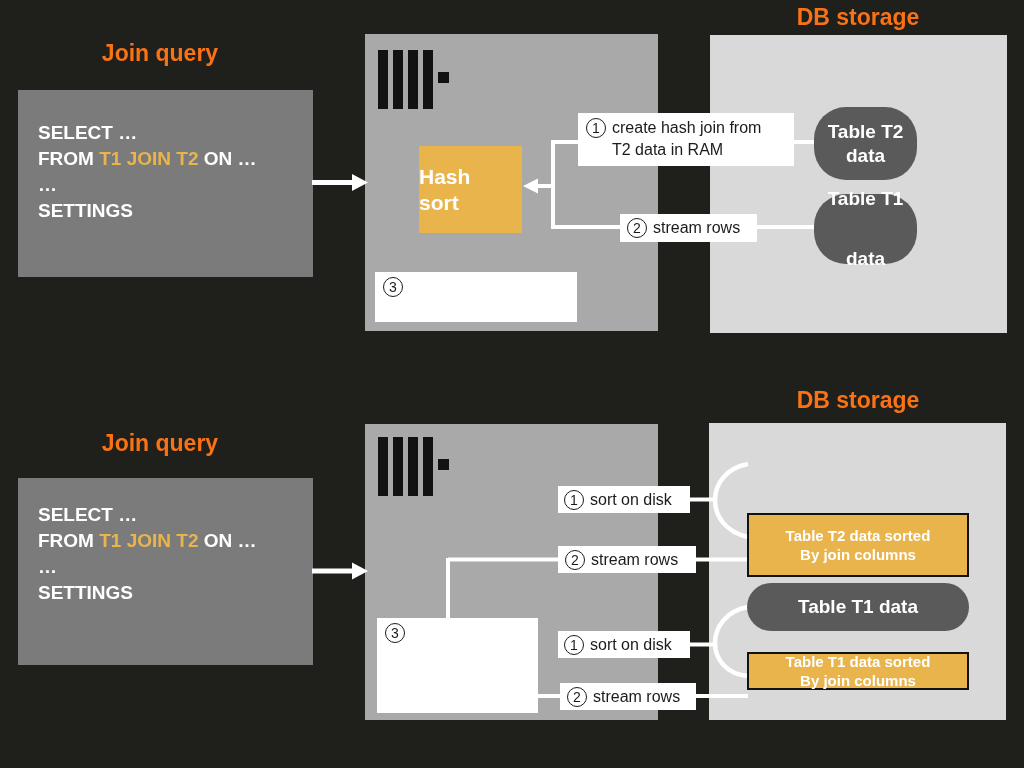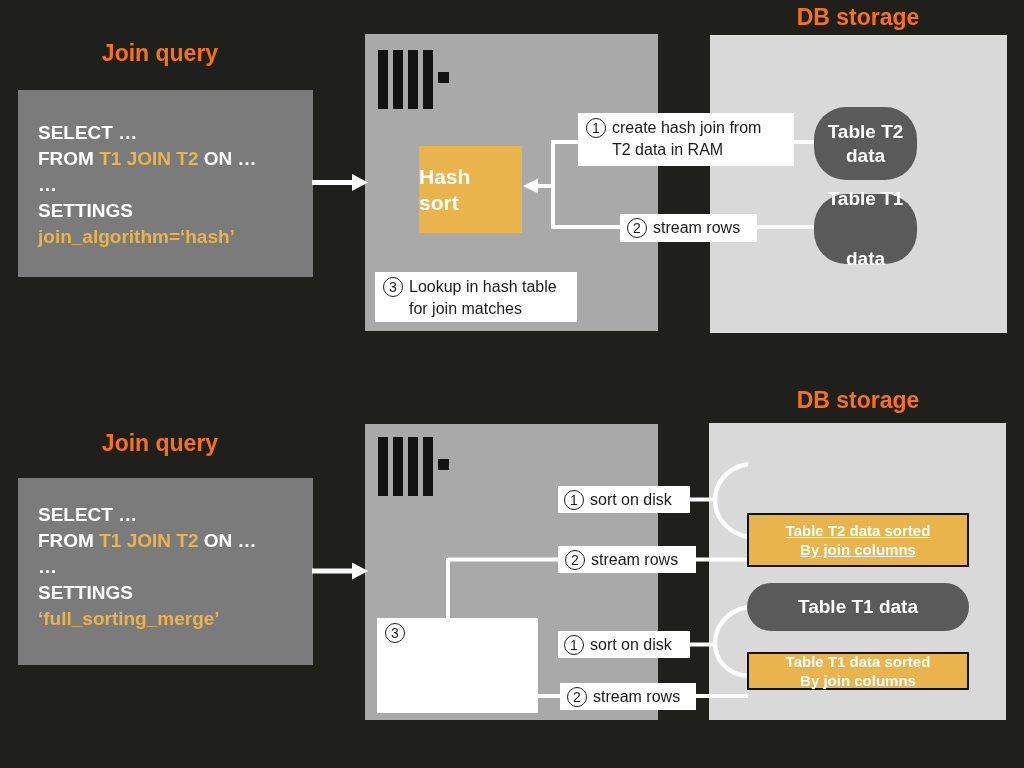--- a/index.html
+++ b/index.html
@@ -65,21 +65,20 @@
 
 <div class="canvas">
 
   <div class="panel-title" style="left:60px; top:40px; width:200px;">Join query</div>
 
   <div class="query-box" style="left:18px; top:90px; width:295px; height:187px; padding:30px 0 0 20px;">
     <div class="qline">SELECT …</div>
     <div class="qline"><span>FROM </span><span class="accent">T1 JOIN T2</span><span> ON …</span></div>
     <div class="qline">…</div>
     <div class="qline">SETTINGS</div>
-    <div class="qline accent">join_algorithm=‘hash’</div>
   </div>
 
   <div class="server-box" style="left:365px; top:34px; width:293px; height:297px;"></div>
 
   <div class="logo" style="left:378px; top:50px; width:71px; height:59px;">
     <div class="bar" style="left:0;"></div>
     <div class="bar" style="left:15px;"></div>
     <div class="bar" style="left:30px;"></div>
     <div class="bar" style="left:45px;"></div>
     <div class="dot"></div>
@@ -112,52 +111,47 @@
     </div>
   </div>
 
   <div class="callout single" style="left:620px; top:214px; width:137px; height:28px;">
     <span class="num-circle">2</span>
     <span>stream rows</span>
   </div>
 
   <div class="callout multi" style="left:375px; top:272px; width:202px; height:50px;">
     <span class="num-circle">3</span>
-    <div class="callout-text">
-      <div>Lookup in hash table</div>
-      <div>for join matches</div>
-    </div>
   </div>
 
   <div class="panel-title" style="left:60px; top:430px; width:200px;">Join query</div>
 
   <div class="query-box" style="left:18px; top:478px; width:295px; height:187px; padding:24px 0 0 20px;">
     <div class="qline">SELECT …</div>
     <div class="qline"><span>FROM </span><span class="accent">T1 JOIN T2</span><span> ON …</span></div>
     <div class="qline">…</div>
     <div class="qline">SETTINGS</div>
-    <div class="qline accent">‘full_sorting_merge’</div>
   </div>
 
   <div class="server-box" style="left:365px; top:424px; width:293px; height:296px;"></div>
 
   <div class="logo" style="left:378px; top:437px; width:71px; height:59px;">
     <div class="bar" style="left:0;"></div>
     <div class="bar" style="left:15px;"></div>
     <div class="bar" style="left:30px;"></div>
     <div class="bar" style="left:45px;"></div>
     <div class="dot"></div>
   </div>
 
   <div class="panel-title" style="left:758px; top:387px; width:200px;">DB storage</div>
 
   <div class="db-box" style="left:709px; top:423px; width:297px; height:297px;"></div>
 
 
-  <div class="table-sorted" style="left:747px; top:513px; width:222px; height:54px;text-decoration:underline;">
+  <div class="table-sorted" style="left:747px; top:513px; width:222px; height:64px;">
     <div>Table T2 data sorted</div>
     <div>By join columns</div>
   </div>
 
   <div class="table-dark" style="left:747px; top:583px; width:222px; height:48px;">
     <div>Table T1 data</div>
   </div>
 
   <div class="table-sorted" style="left:747px; top:652px; width:222px; height:38px;">
     <div>Table T1 data sorted</div>

